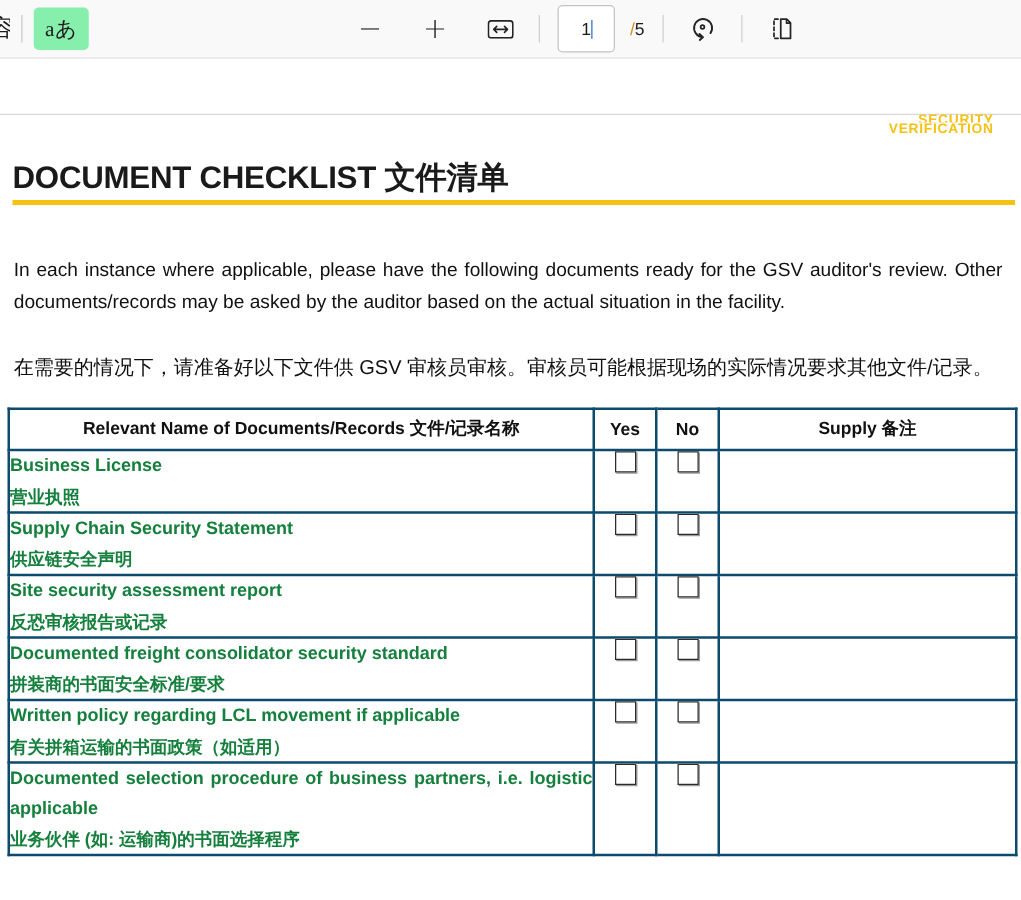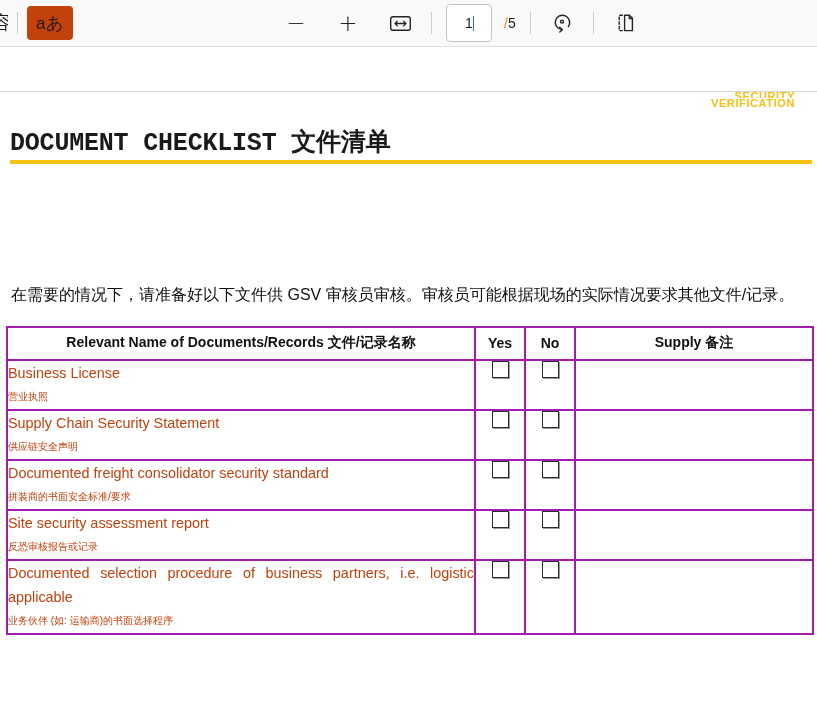--- a/index.html
+++ b/index.html
@@ -46,25 +46,25 @@
   .tb-btn {
     height: 32px;
     min-width: 32px;
     display: flex;
     align-items: center;
     justify-content: center;
     border-radius: 4px;
     color: #1b1b1b;
   }
   .tb-btn.translate {
-    background: #c2410c;
+    background: #86efac;
     padding: 0 9px;
     height: 34px;
     font-size: 17px;
-    font-family: Liberation Sans, sans-serif;
+    font-family: Liberation Serif, serif;
     letter-spacing: .5px;
   }
   .tb-center {
     position: absolute;
     left: 279px;
     top: 0;
     height: 100%;
     display: flex;
     align-items: center;
   }
@@ -143,21 +143,21 @@
   }
   h1.doc-title {
     position: absolute;
     left: 10px;
     top: 78px;
     margin: 0;
     font-size: 25px;
     font-weight: 700;
     letter-spacing: -0.2px;
     color: #1a1a1a;
-    font-family: Liberation Mono, monospace;
+    font-family: Liberation Sans, sans-serif;
     white-space: nowrap;
   }
   .title-rule {
     position: absolute;
     left: 10px;
     top: 113px;
     width: 802px;
     height: 4px;
     background: #f5c112;
   }
@@ -178,21 +178,21 @@
   table.checklist {
     position: absolute;
     left: 6px;
     top: 279px;
     width: 806px;
     border-collapse: collapse;
     table-layout: fixed;
   }
   table.checklist th,
   table.checklist td {
-    border: 2px solid #a21caf;
+    border: 2px solid #0c4a6e;
     padding: 0;
     vertical-align: top;
   }
   table.checklist th {
     text-align: center;
     font-size: 14px;
     font-weight: 700;
     color: #111;
     padding: 6px 4px 7px;
     vertical-align: middle;
@@ -200,24 +200,25 @@
   }
   col.c-name { width: 468px; }
   col.c-yes  { width: 50px; }
   col.c-no   { width: 50px; }
   col.c-rem  { width: 238px; }
 
   td.name-cell {
     padding: 5px 6px 6px 6px;
     font-size: 14.4px;
     line-height: 24px;
-    color: #c2410c;
+    color: #15803d;
+    font-weight: bold;
   }
   td.name-cell .en { display: block; }
-  td.name-cell .zh { display: block; font-size: 10px; }
+  td.name-cell .zh { display: block; font-size: 14px; }
   td.name-cell.justify .en { text-align: justify; text-align-last: justify; }
 
   td.cb-cell {
     text-align: center;
     padding-top: 8px;
   }
   .checkbox {
     display: inline-block;
     width: 17px;
     height: 17px;
@@ -295,20 +296,21 @@
   <div class="hairline"></div>
 
   <div class="brand-mark">
     <span class="l1">SECURITY</span>
     <span>VERIFICATION</span>
   </div>
 
   <h1 class="doc-title">DOCUMENT CHECKLIST 文件清单</h1>
   <div class="title-rule"></div>
 
+  <p class="body-para" id="para-en">In each instance where applicable, please have the following documents ready for the GSV auditor's review.  Other documents/records may be asked by the auditor based on the actual situation in the facility.</p>
   <p class="body-para" id="para-zh">在需要的情况下，请准备好以下文件供 GSV 审核员审核。审核员可能根据现场的实际情况要求其他文件/记录。</p>
 
   <table class="checklist">
     <colgroup>
       <col class="c-name">
         <col class="c-yes">
         <col class="c-no">
         <col class="c-rem">
     </colgroup>
     <thead>
@@ -333,31 +335,40 @@
           <td class="name-cell">
             <span class="en">Supply Chain Security Statement</span>
             <span class="zh">供应链安全声明</span>
           </td>
           <td class="cb-cell"><span class="checkbox"></span></td>
           <td class="cb-cell"><span class="checkbox"></span></td>
           <td class="remark-cell"></td>
         </tr>
         <tr>
           <td class="name-cell">
+            <span class="en">Site security assessment report</span>
+            <span class="zh">反恐审核报告或记录</span>
+          </td>
+          <td class="cb-cell"><span class="checkbox"></span></td>
+          <td class="cb-cell"><span class="checkbox"></span></td>
+          <td class="remark-cell"></td>
+        </tr>
+        <tr>
+          <td class="name-cell">
             <span class="en">Documented freight consolidator security standard</span>
             <span class="zh">拼装商的书面安全标准/要求</span>
           </td>
           <td class="cb-cell"><span class="checkbox"></span></td>
           <td class="cb-cell"><span class="checkbox"></span></td>
           <td class="remark-cell"></td>
         </tr>
         <tr>
           <td class="name-cell">
-            <span class="en">Site security assessment report</span>
-            <span class="zh">反恐审核报告或记录</span>
+            <span class="en">Written policy regarding LCL movement if applicable</span>
+            <span class="zh">有关拼箱运输的书面政策（如适用）</span>
           </td>
           <td class="cb-cell"><span class="checkbox"></span></td>
           <td class="cb-cell"><span class="checkbox"></span></td>
           <td class="remark-cell"></td>
         </tr>
         <tr>
           <td class="name-cell justify">
             <span class="en">Documented selection procedure of business partners, i.e. logistic applicable</span>
             <span class="zh">业务伙伴 (如: 运输商)的书面选择程序</span>
           </td>

